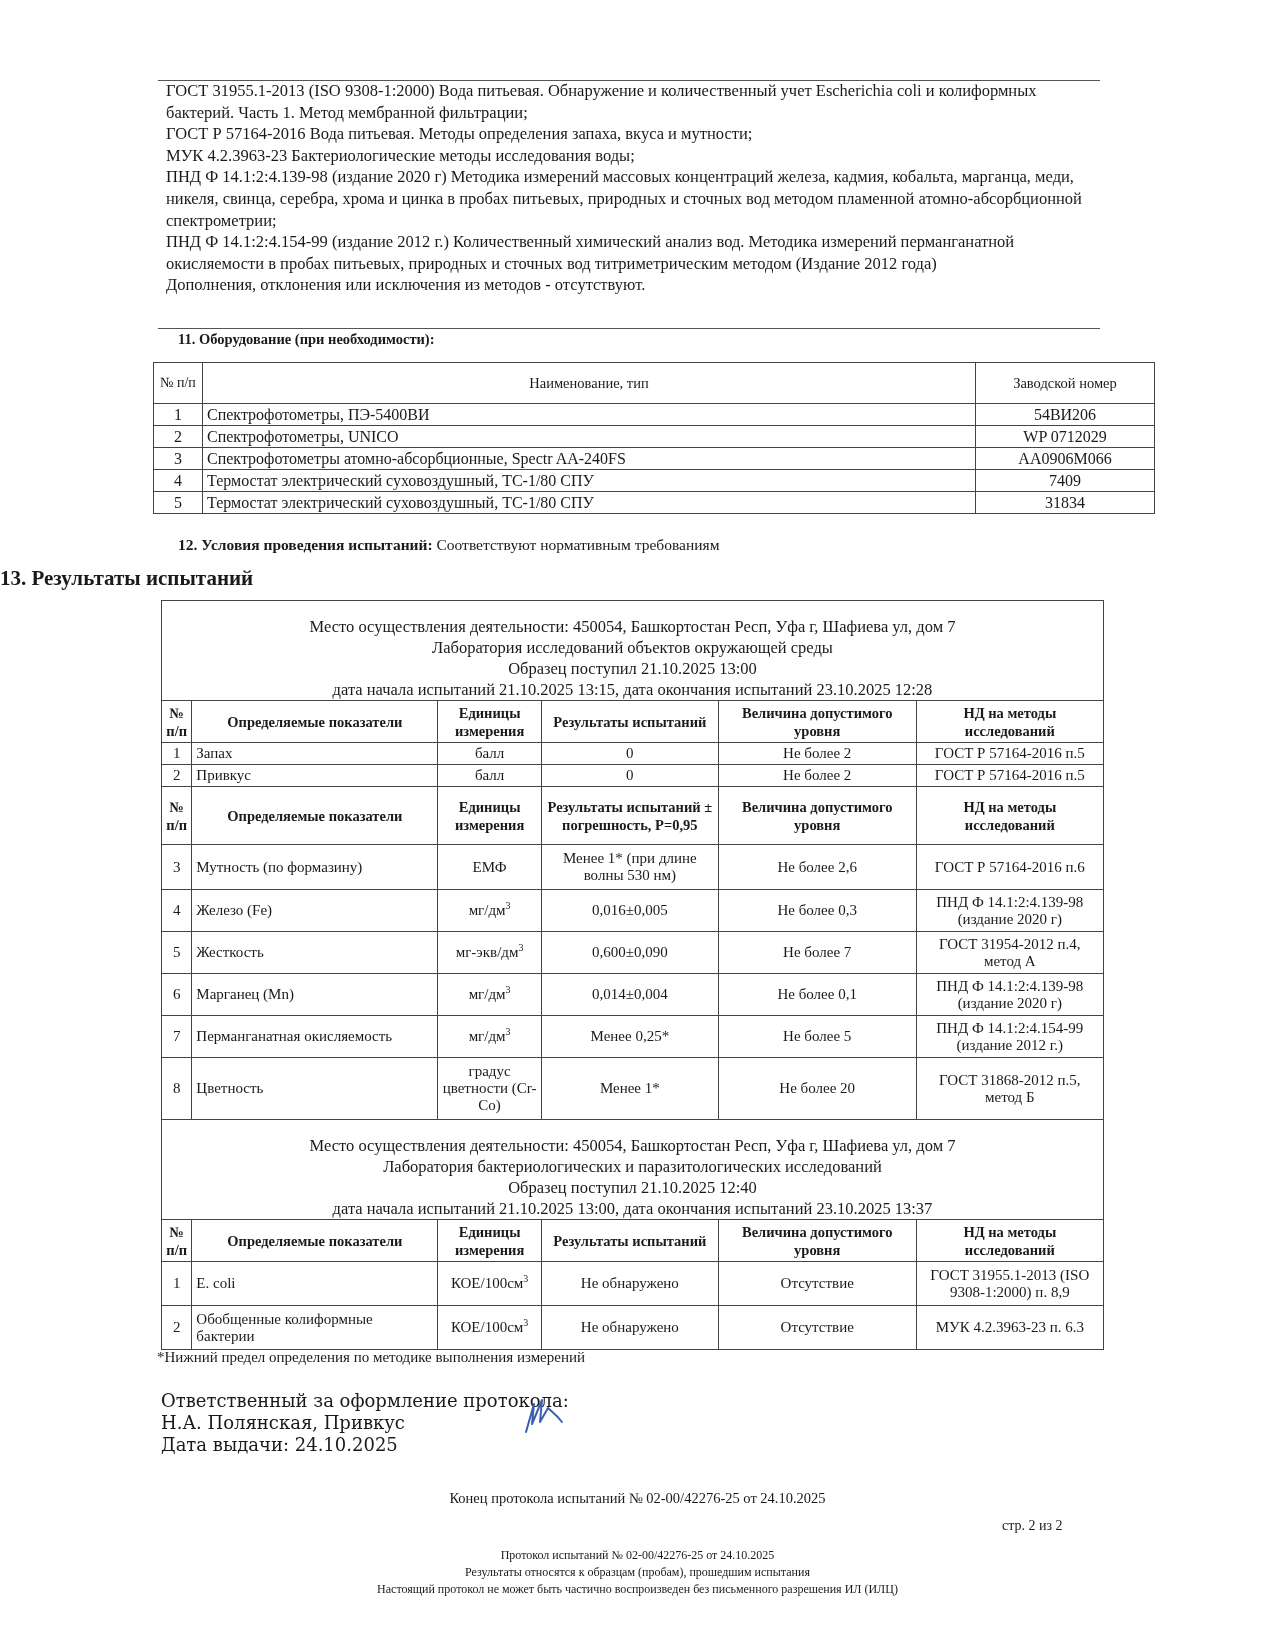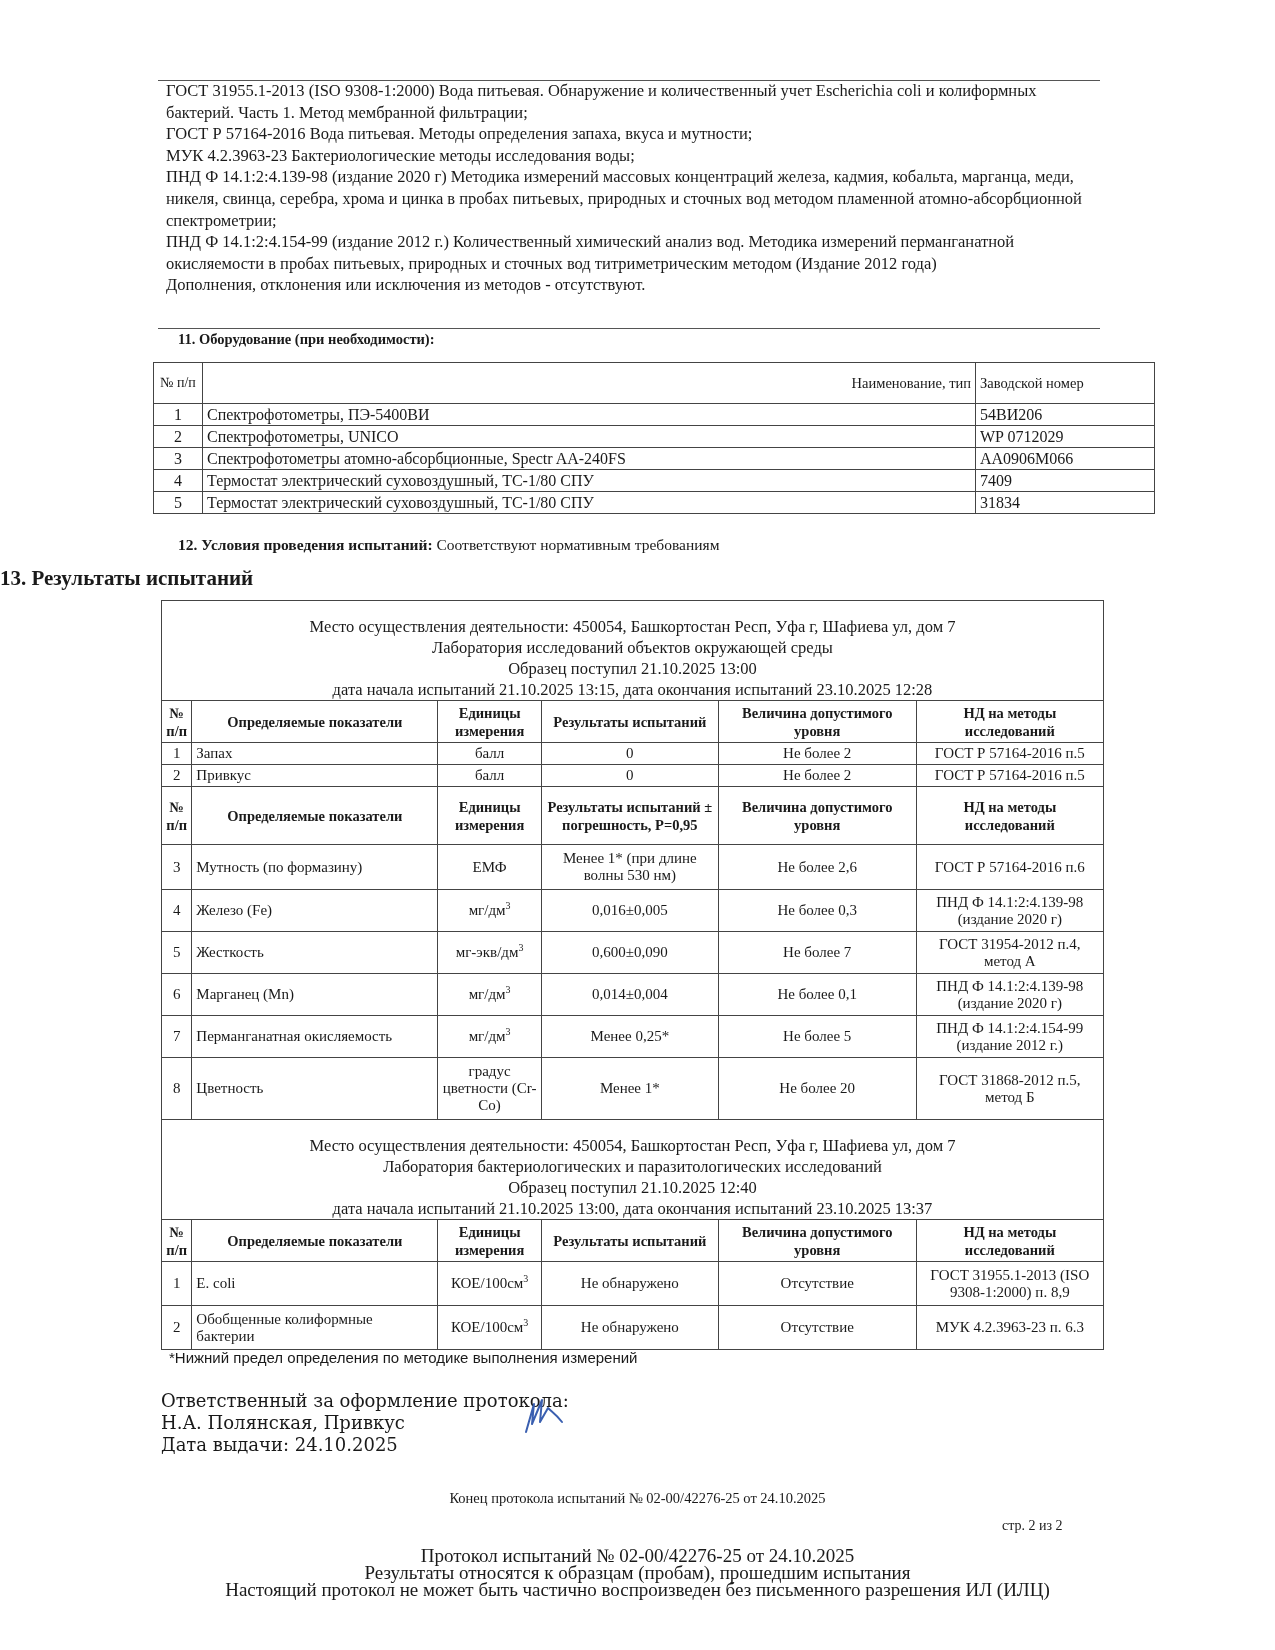--- a/index.html
+++ b/index.html
@@ -16,44 +16,44 @@
   .sec-head b { font-weight: bold; }
 
   table { border-collapse: collapse; position: absolute; }
   td, th { border: 1px solid #444; padding: 0 4px; vertical-align: middle; }
 
   .equip { left: 153px; top: 362px; width: 1002px; font-size: 16px; }
   .equip th { font-weight: normal; font-size: 14.5px; height: 40px; }
   .equip td { height: 21px; line-height: 19px; }
   .equip .c-num { width: 40px; text-align: center; }
   .equip .c-name { text-align: left; }
-  .equip .c-serial { width: 170px; text-align: left; }
+  .equip .c-serial { width: 170px; text-align: center; }
   .equip th.c-num { font-size: 14px; line-height: 18px; }
 
   .results-title { position: absolute; left: 0; width: 1275px; top: 566px; font-size: 21px; font-weight: bold; }
 
   .res { left: 161px; width: 943px; font-size: 15px; }
   .res td { line-height: 17px; }
   .res .info td { text-align: center; font-size: 16.5px; line-height: 21px; border-bottom: none; padding: 15px 4px 0; }
   .res .hdr td { font-weight: bold; text-align: center; font-size: 14.5px; line-height: 18px; }
   .res .n { width: 22px; text-align: center; padding: 0 3px; }
   .res .name { width: 226px; text-align: left; }
   .res .unit { width: 90px; text-align: center; }
   .res .val { width: 160px; text-align: center; }
   .res .lim { width: 180px; text-align: center; }
   .res .nd { width: 170px; text-align: center; }
   sup { font-size: 10px; line-height: 0; vertical-align: 6px; }
 
-  .footnote { position: absolute; left: 169px; top: 1349px; font-size: 16.5px; font-family: Liberation Sans, sans-serif; font-size: 15px; }
+  .footnote { position: absolute; left: 157px; top: 1349px; font-size: 16.5px; font-family: Liberation Serif, serif; font-size: 15px; }
   .sign { position: absolute; left: 161px; top: 1390px; font-family: "DejaVu Serif", serif; font-size: 18px; line-height: 22px; }
   .signature { position: absolute; left: 522px; top: 1394px; width: 44px; height: 42px; }
 
   .end-line { position: absolute; left: 0; width: 1275px; top: 1490px; text-align: center; font-size: 14.5px; }
   .page-num { position: absolute; left: 1002px; top: 1518px; font-size: 14px; }
-  .footer { position: absolute; left: 0; width: 1275px; top: 1547px; text-align: center; font-size: 19px; line-height: 17px; }
+  .footer { position: absolute; left: 0; width: 1275px; top: 1547px; text-align: center; font-size: 12px; line-height: 17px; }
 </style>
 </head>
 <body>
 
 <div class="page">
 
   <div class="rule" style="left:158px; top:80px; width:942px;"></div>
 
   <div class="methods">
     <div>ГОСТ 31955.1-2013 (ISO 9308-1:2000) Вода питьевая. Обнаружение и количественный учет Escherichia coli и колиформных бактерий. Часть 1. Метод мембранной фильтрации;</div>
@@ -67,21 +67,21 @@
   <div class="rule" style="left:158px; top:328px; width:942px;"></div>
 
   <div class="sec-head" style="left:178px; top:331px;">
     <b>11. Оборудование (при необходимости):</b>
   </div>
 
   <table class="equip">
     <tbody>
         <tr>
       <th class="c-num">№ п/п</th>
-      <th class="c-name" style="text-align:right">Наименование, тип</th>
+      <th class="c-name" style="text-align:center">Наименование, тип</th>
       <th class="c-serial">Заводской номер</th>
     </tr>
     <tr>
       <td class="c-num">1</td>
       <td class="c-name">Спектрофотометры, ПЭ-5400ВИ</td>
       <td class="c-serial">54ВИ206</td>
     </tr>
     <tr>
       <td class="c-num">2</td>
       <td class="c-name">Спектрофотометры, UNICO</td>

